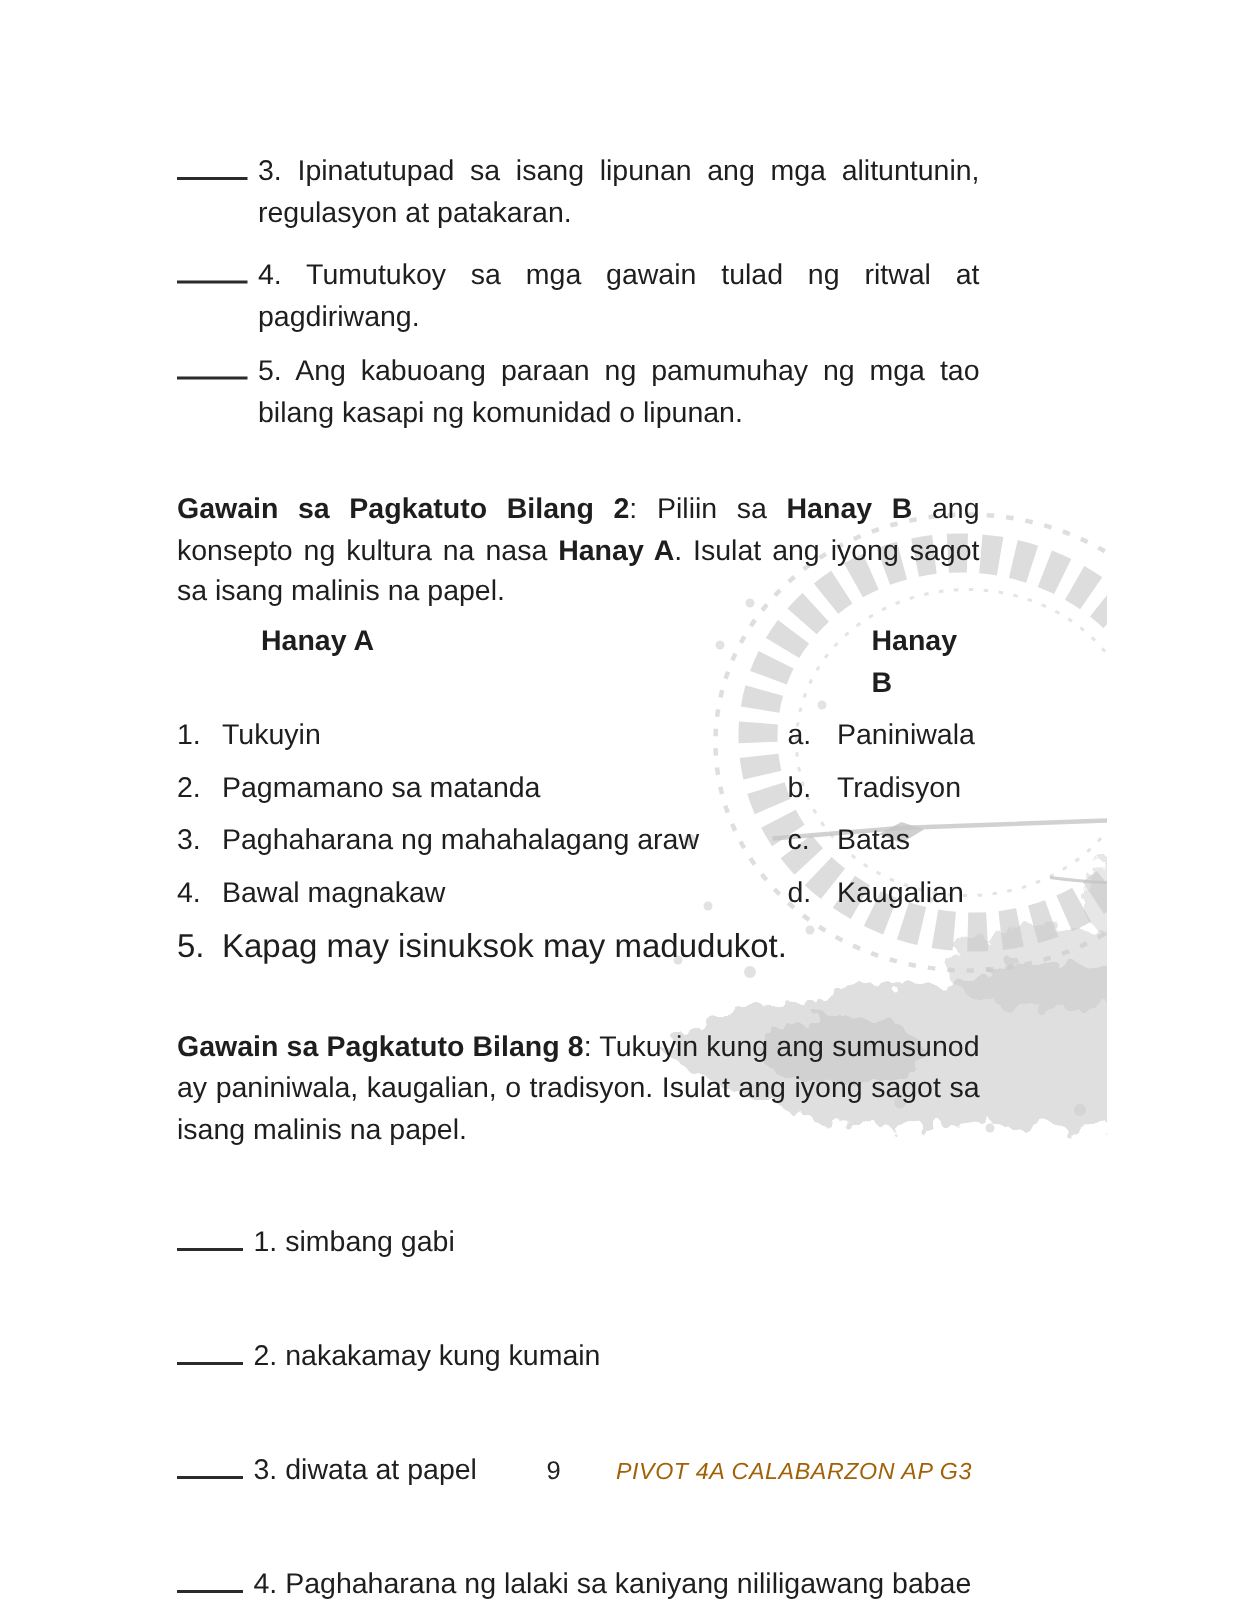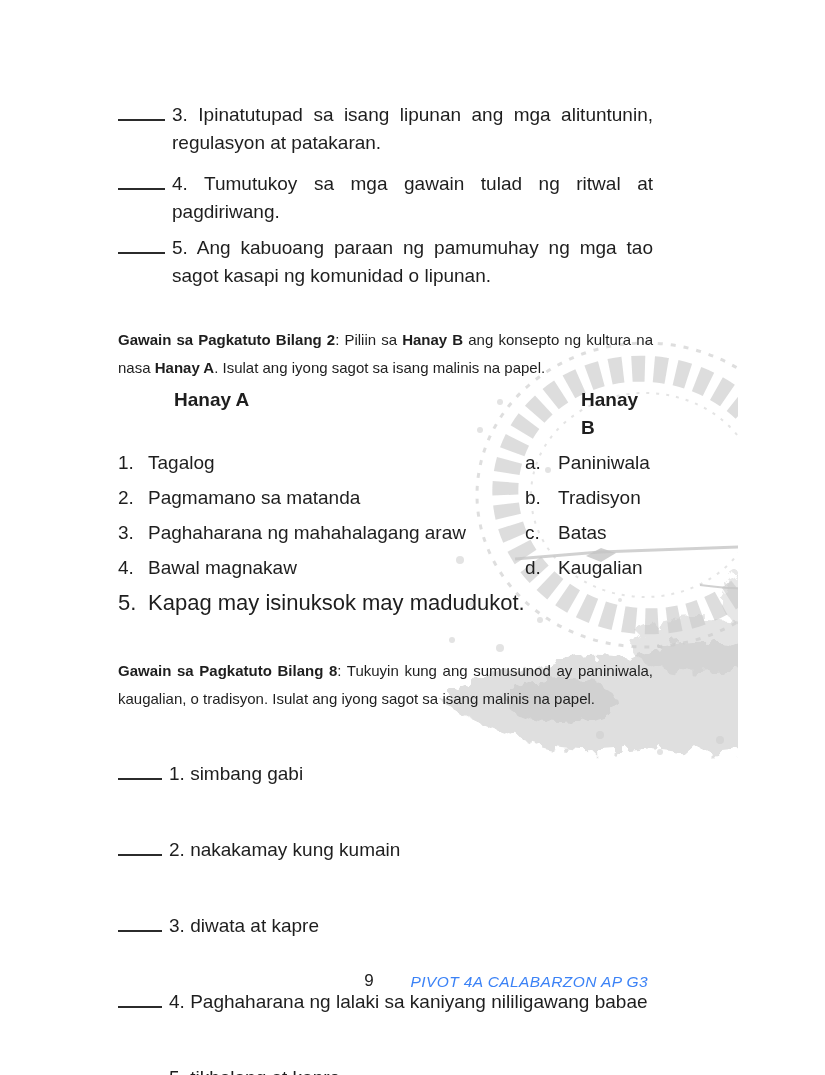--- a/index.html
+++ b/index.html
@@ -34,21 +34,21 @@
   .hang-item .blank {
     display: inline-block;
     width: 47px;
     height: 15px;
     border-bottom: 2px solid #2b2b2b;
     margin-right: 7px;
   }
   .s1-item3 { margin-bottom: 13px; }
   .s1-item4 { margin-bottom: 8px; }
   .para {
-    font-size: 15px;
+    font-size: 19px;
     line-height: 27.5px;
     text-align: justify;
     margin: 0;
   }
   .para .b, .bold { font-weight: 700; }
   .g2-para { margin-top: 36px; margin-bottom: 5px; }
   .g3-para { margin-top: 40px; margin-bottom: 7px; }
   
   .match-row { display: flex; margin-bottom: 7px; line-height: 28px; }
   .match-header .colA { padding-left: 56px; font-weight: 700; }
@@ -78,21 +78,21 @@
     font-size: 17px;
     color: #222;
   }
   .ref {
     position: absolute;
     right: 90px;
     top: 2px;
     font-size: 15.5px;
     font-style: italic;
     letter-spacing: 0.4px;
-    color: #3b82f6;
+    color: #a16207;
   }
 </style>
 </head>
 <body>
 
 <div class="page">
 
   <svg class="watermark" viewBox="0 0 825 1075" xmlns="http://www.w3.org/2000/svg">
     <defs>
       <filter id="rough" x="-20%" y="-20%" width="140%" height="140%">
@@ -139,33 +139,33 @@
   <div class="content">
 
     <div>
       <div class="hang-item s1-item3">
         <span class="blank"></span><span>3.</span> <span>Ipinatutupad sa isang lipunan ang mga alituntunin, regulasyon at patakaran.</span>
       </div>
       <div class="hang-item s1-item4">
         <span class="blank"></span><span>4.</span> <span>Tumutukoy sa mga gawain tulad ng ritwal at pagdiriwang.</span>
       </div>
       <div class="hang-item">
-        <span class="blank"></span><span>5.</span> <span>Ang kabuoang paraan ng pamumuhay ng mga tao sagot kasapi ng komunidad o lipunan.</span>
+        <span class="blank"></span><span>5.</span> <span>Ang kabuoang paraan ng pamumuhay ng mga tao bilang kasapi ng komunidad o lipunan.</span>
       </div>
     </div>
 
     <p class="para g2-para"><span class="b">Gawain sa Pagkatuto Bilang 2</span><span>: </span><span>Piliin sa </span><span class="b">Hanay B</span><span> ang konsepto ng kultura na nasa </span><span class="b">Hanay A</span><span>. Isulat ang iyong sagot sa isang malinis na papel.</span></p>
 
     <div class="match-table">
       <div class="match-row match-header">
         <div class="colA">Hanay A</div>
         <div class="colB">Hanay B</div>
       </div>
       <div class="match-row">
-        <div class="colA"><span class="mnum">1.</span><span>Tagalog</span></div>
+        <div class="colA"><span class="mnum">1.</span><span>Tukuyin</span></div>
         <div class="colB"><span class="mlet">a.</span><span>Paniniwala</span></div>
       </div>
       <div class="match-row">
         <div class="colA"><span class="mnum">2.</span><span>Pagmamano sa matanda</span></div>
         <div class="colB"><span class="mlet">b.</span><span>Tradisyon</span></div>
       </div>
       <div class="match-row">
         <div class="colA"><span class="mnum">3.</span><span>Paghaharana ng mahahalagang araw</span></div>
         <div class="colB"><span class="mlet">c.</span><span>Batas</span></div>
       </div>
@@ -181,21 +181,21 @@
     <p class="para g3-para"><span class="b">Gawain sa Pagkatuto Bilang 8</span><span>:  Tukuyin kung ang sumusunod ay paniniwala, kaugalian, o tradisyon. Isulat ang iyong sagot sa isang malinis na papel.</span></p>
 
     <div class="g3-list">
       <div class="hang-item">
         <span class="blank"></span><span>1.</span> <span>simbang gabi</span>
       </div>
       <div class="hang-item">
         <span class="blank"></span><span>2.</span> <span>nakakamay kung kumain</span>
       </div>
       <div class="hang-item">
-        <span class="blank"></span><span>3.</span> <span>diwata at kapre</span>
+        <span class="blank"></span><span>3.</span> <span>diwata at papel</span>
       </div>
       <div class="hang-item">
         <span class="blank"></span><span>4.</span> <span>Paghaharana ng lalaki sa kaniyang nililigawang babae</span>
       </div>
       <div class="hang-item">
         <span class="blank"></span><span>5.</span> <span>tikbalang at kapre</span>
       </div>
     </div>
 
   </div>

